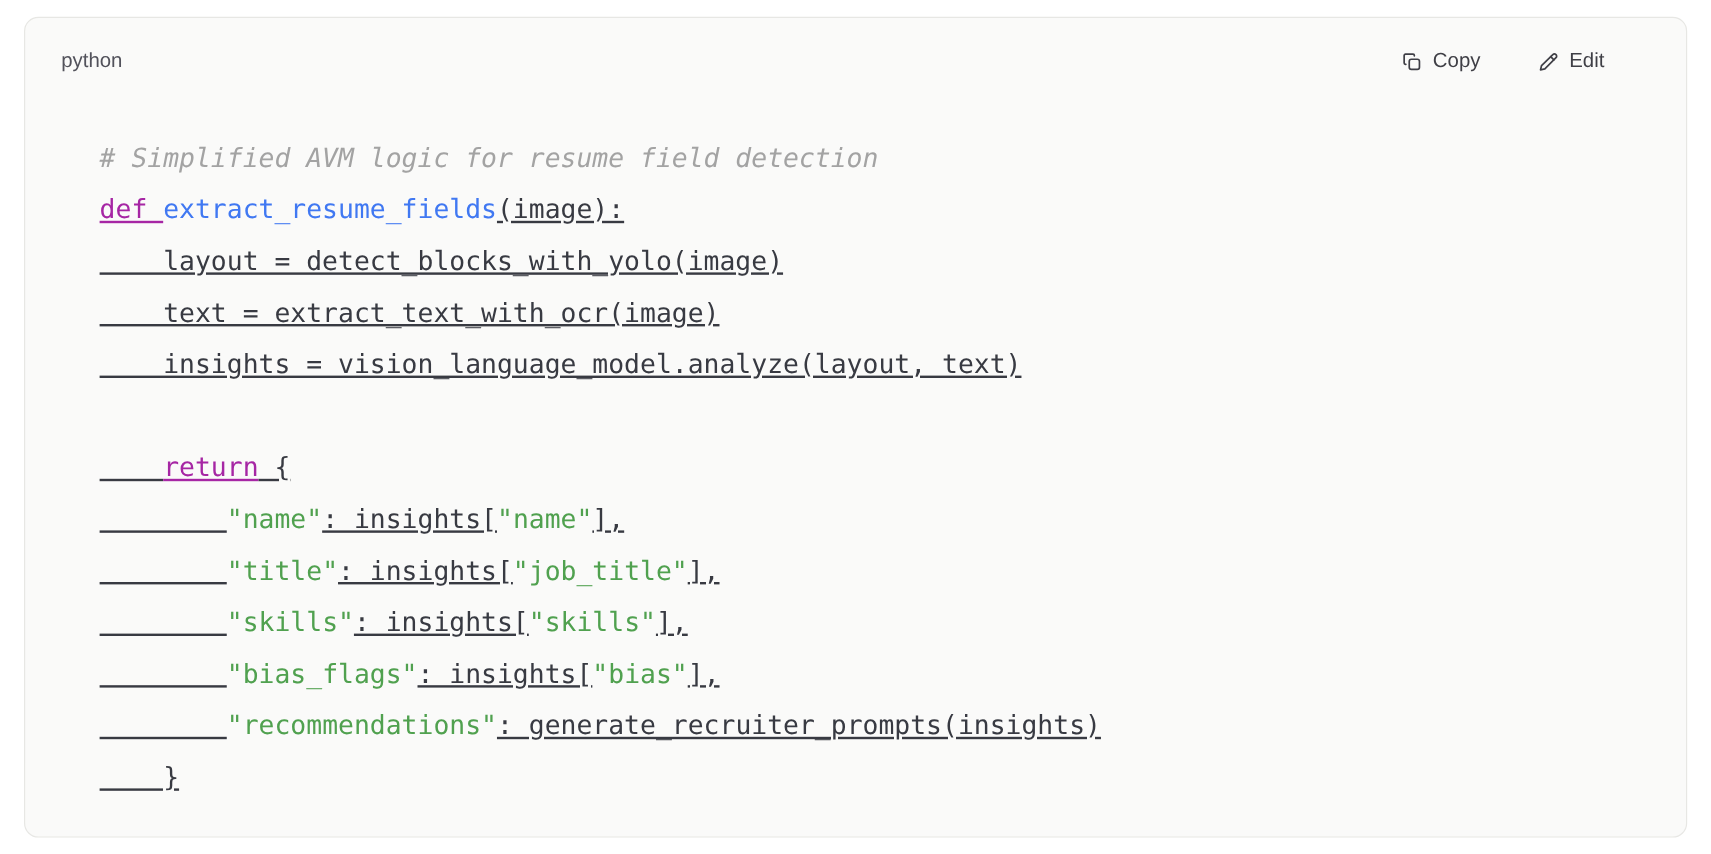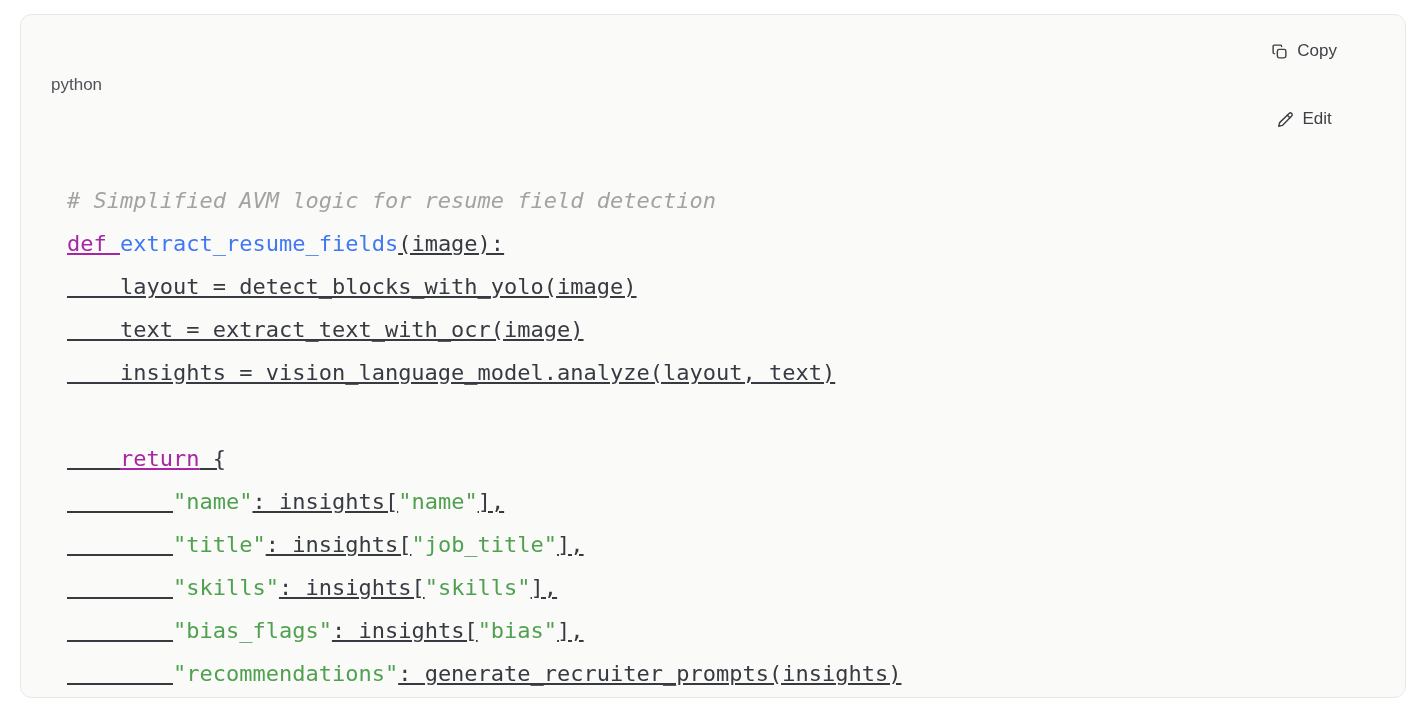--- a/index.html
+++ b/index.html
@@ -30,21 +30,20 @@
   }
   .lang {
     color: #52525b;
     font-size: 17px;
   }
   .actions {
     display: flex;
     align-items: center;
     gap: 48px;
     padding-right: 36px;
-    flex-direction: column;
   }
   .action {
     display: inline-flex;
     align-items: center;
     gap: 9px;
     background: none;
     border: none;
     color: #3f3f46;
     font-size: 17px;
     font-family: inherit;
@@ -57,21 +56,21 @@
     display: block;
   }
   pre.code {
     margin: 0;
     padding: 50px 46px 0 46px;
     font-family: "DejaVu Sans Mono", monospace;
     font-size: 22px;
     line-height: 43px;
     color: #383a42;
   }
-  .line { white-space: pre; min-height: 43px; }
+  .line { white-space: pre; min-height: 43px; margin-left: 16px; }
   .tok-comment { color: var(--tok-comment, #a3a3a3); font-style: italic; }
   .tok-keyword { color: var(--tok-keyword, #a626a4); text-decoration: underline; }
   .tok-func    { color: var(--tok-func, #4078f2); text-align: center; }
   .tok-string  { color: var(--tok-string, #50a14f); }
   .tok-plain   { color: var(--tok-plain, #383a42); text-decoration: underline; }
 </style>
 </head>
 <body>
 
 <div class="card">

